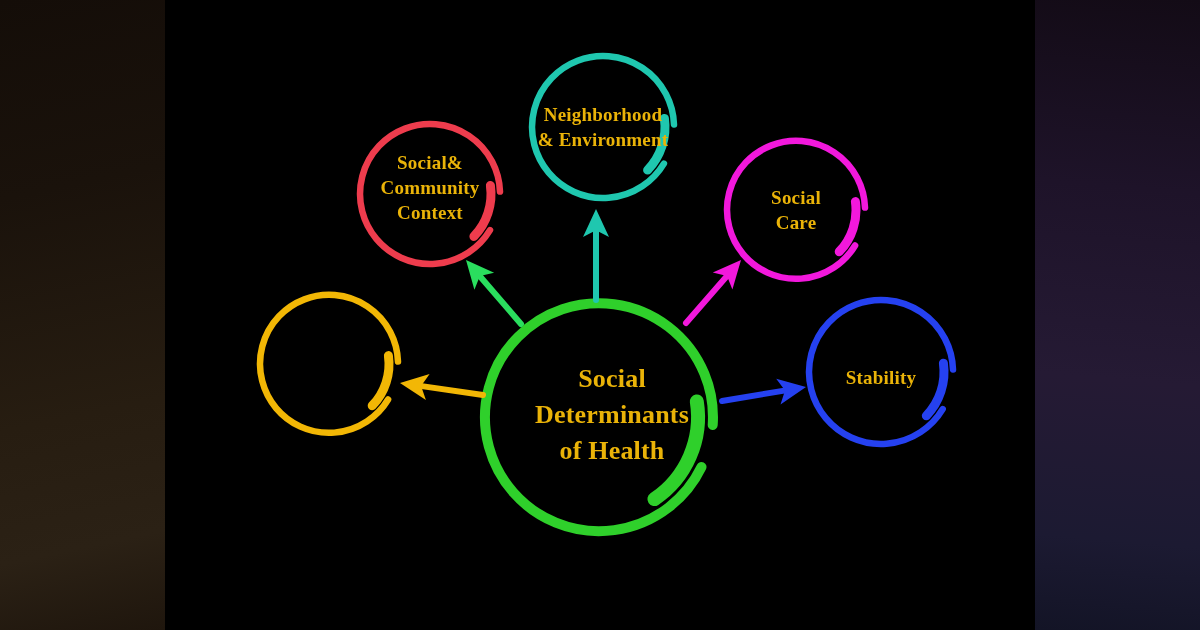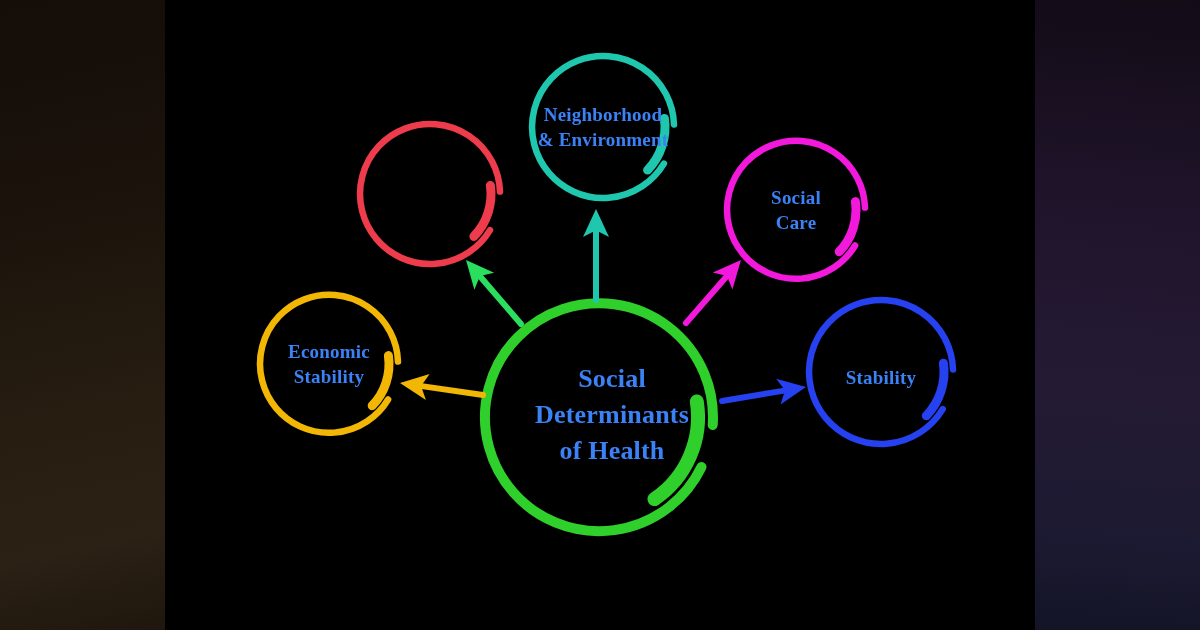--- a/index.html
+++ b/index.html
@@ -26,21 +26,21 @@
   .band-left  { left: 0; }
   .band-right { right: 0; }
   #diagram-svg {
     position: absolute;
     left: 0;
     top: 0;
   }
   .node-label {
     position: absolute;
     transform: translate(-50%, -50%);
-    color: #3b82f6;
+    color: #eab308;
     text-align: center;
     white-space: pre-line;
     font-weight: bold;
     font-size: 19px;
     line-height: 25px;
     letter-spacing: 0.2px;
     pointer-events: none;
   }
   .node-label.center-label {
     font-size: 26px;
@@ -76,23 +76,24 @@
       <line x1="686" y1="323" x2="726.5315317256296" y2="276.57297275064246" stroke="#f218dc" stroke-width="6" stroke-linecap="round"></line>
       <polygon points="741.0,260.0 732.4,289.6 727.0,276.0 712.8,272.5" fill="#f218dc"></polygon>
       <line x1="722" y1="401" x2="784.2993336756929" y2="390.61677772071783" stroke="#2541f0" stroke-width="6" stroke-linecap="round"></line>
       <polygon points="806.0,387.0 780.5,404.4 785.0,390.5 776.2,378.8" fill="#2541f0"></polygon>
     </svg>
 
   <div class="node-label center-label" style="left: 612px; top: 415px;">Social
 Determinants
 of Health</div>
 
-  <div class="node-label" style="left: 329px; top: 364px;">Economic
-Stability</div>
 
+  <div class="node-label" style="left: 430px; top: 187px;">Social&amp;
+Community
+Context</div>
 
   <div class="node-label" style="left: 603px; top: 127px;">Neighborhood
 &amp; Environment</div>
 
   <div class="node-label" style="left: 796px; top: 210px;">Social
 Care</div>
 
   <div class="node-label" style="left: 881px; top: 377px;">Stability</div>
 </div>
 

